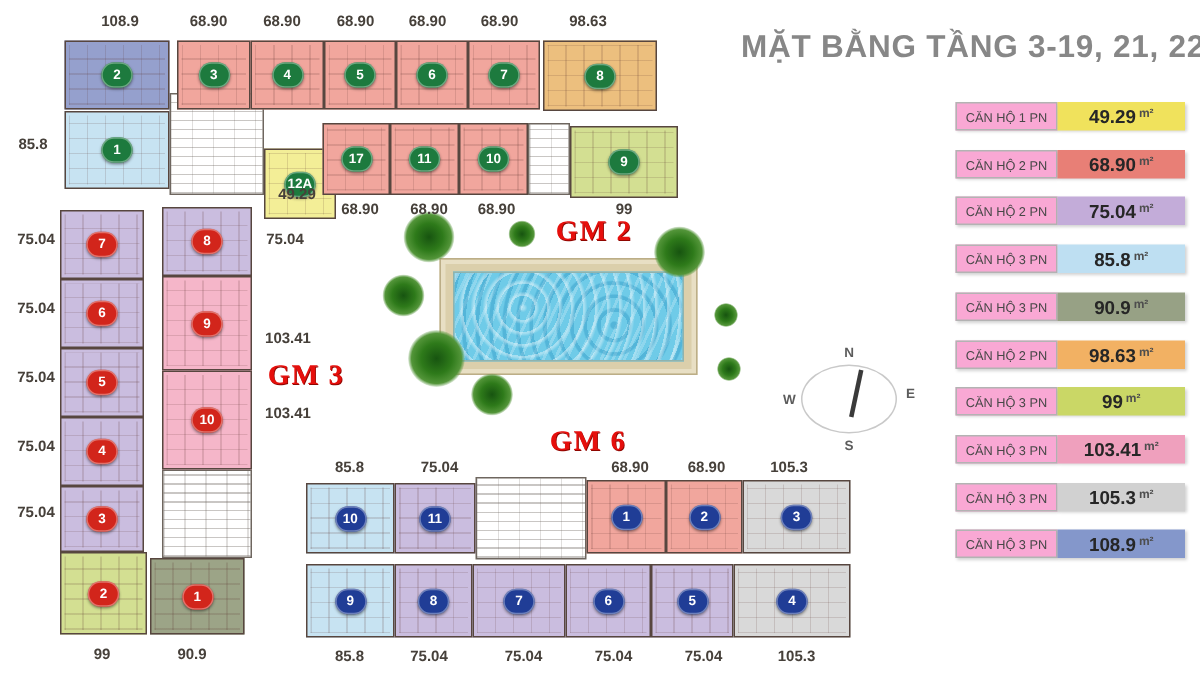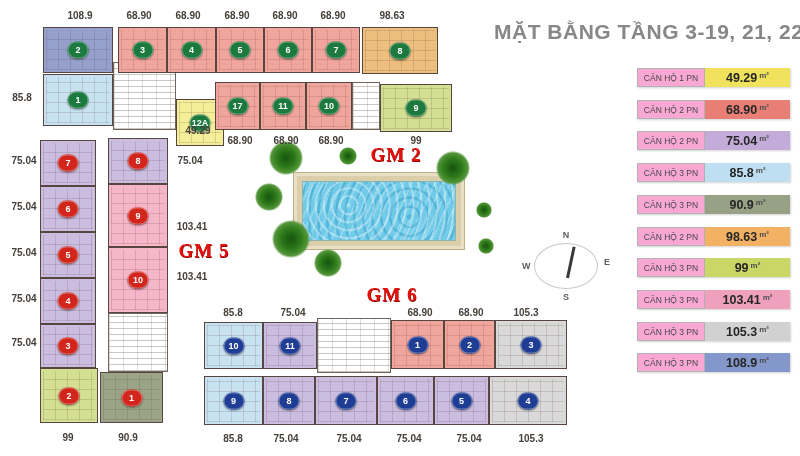--- a/index.html
+++ b/index.html
@@ -207,21 +207,21 @@
       <div class="area-label" style="left: 420px; top: 312px;">68.90</div>
       <div class="area-label" style="left: 471px; top: 312px;">68.90</div>
       <div class="area-label" style="left: 526px; top: 312px;">105.3</div>
       <div class="area-label" style="left: 233px; top: 438px;">85.8</div>
       <div class="area-label" style="left: 286px; top: 438px;">75.04</div>
       <div class="area-label" style="left: 349px; top: 438px;">75.04</div>
       <div class="area-label" style="left: 409px; top: 438px;">75.04</div>
       <div class="area-label" style="left: 469px; top: 438px;">75.04</div>
       <div class="area-label" style="left: 531px; top: 438px;">105.3</div>
       <div class="group-label" style="left: 396px; top: 155px;">GM 2</div>
-      <div class="group-label" style="left: 204px; top: 251px;">GM 5</div>
+      <div class="group-label" style="left: 204px; top: 251px;">GM 3</div>
       <div class="group-label" style="left: 392px; top: 295px;">GM 6</div>
       <div class="compass" style="left: 566px; top: 266px;">
         <div class="ring"></div>
         <span class="pt n">N</span>
         <span class="pt e">E</span>
         <span class="pt s">S</span>
         <span class="pt w">W</span>
         <div class="needle"></div>
       </div>
     </div>

